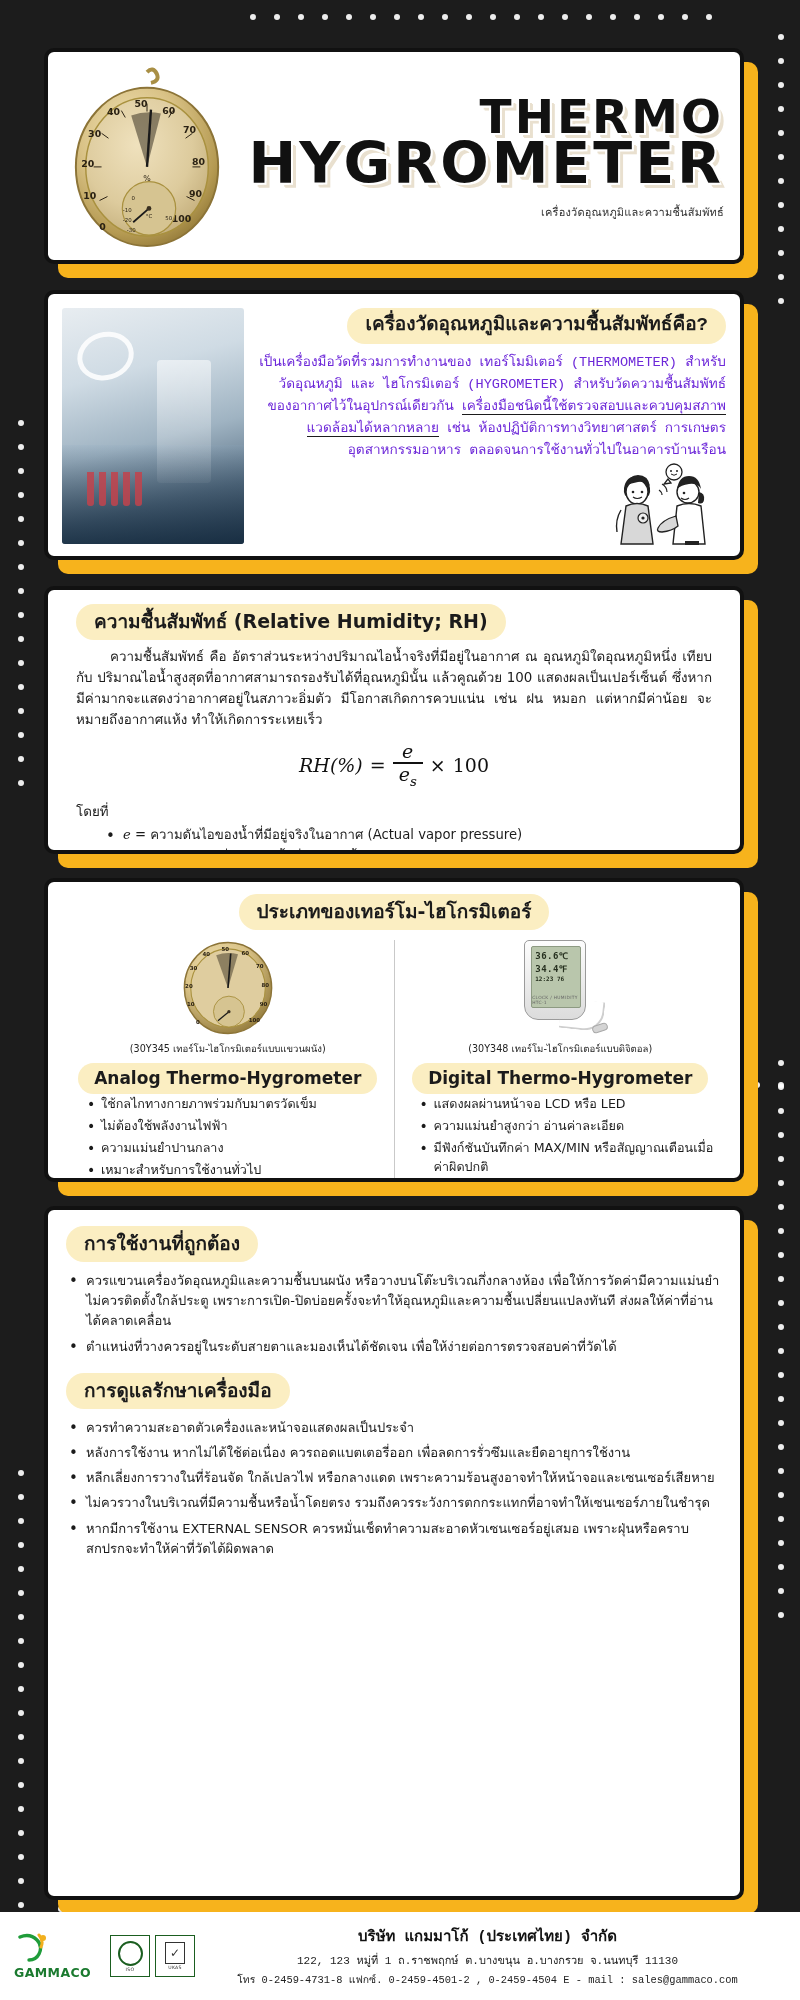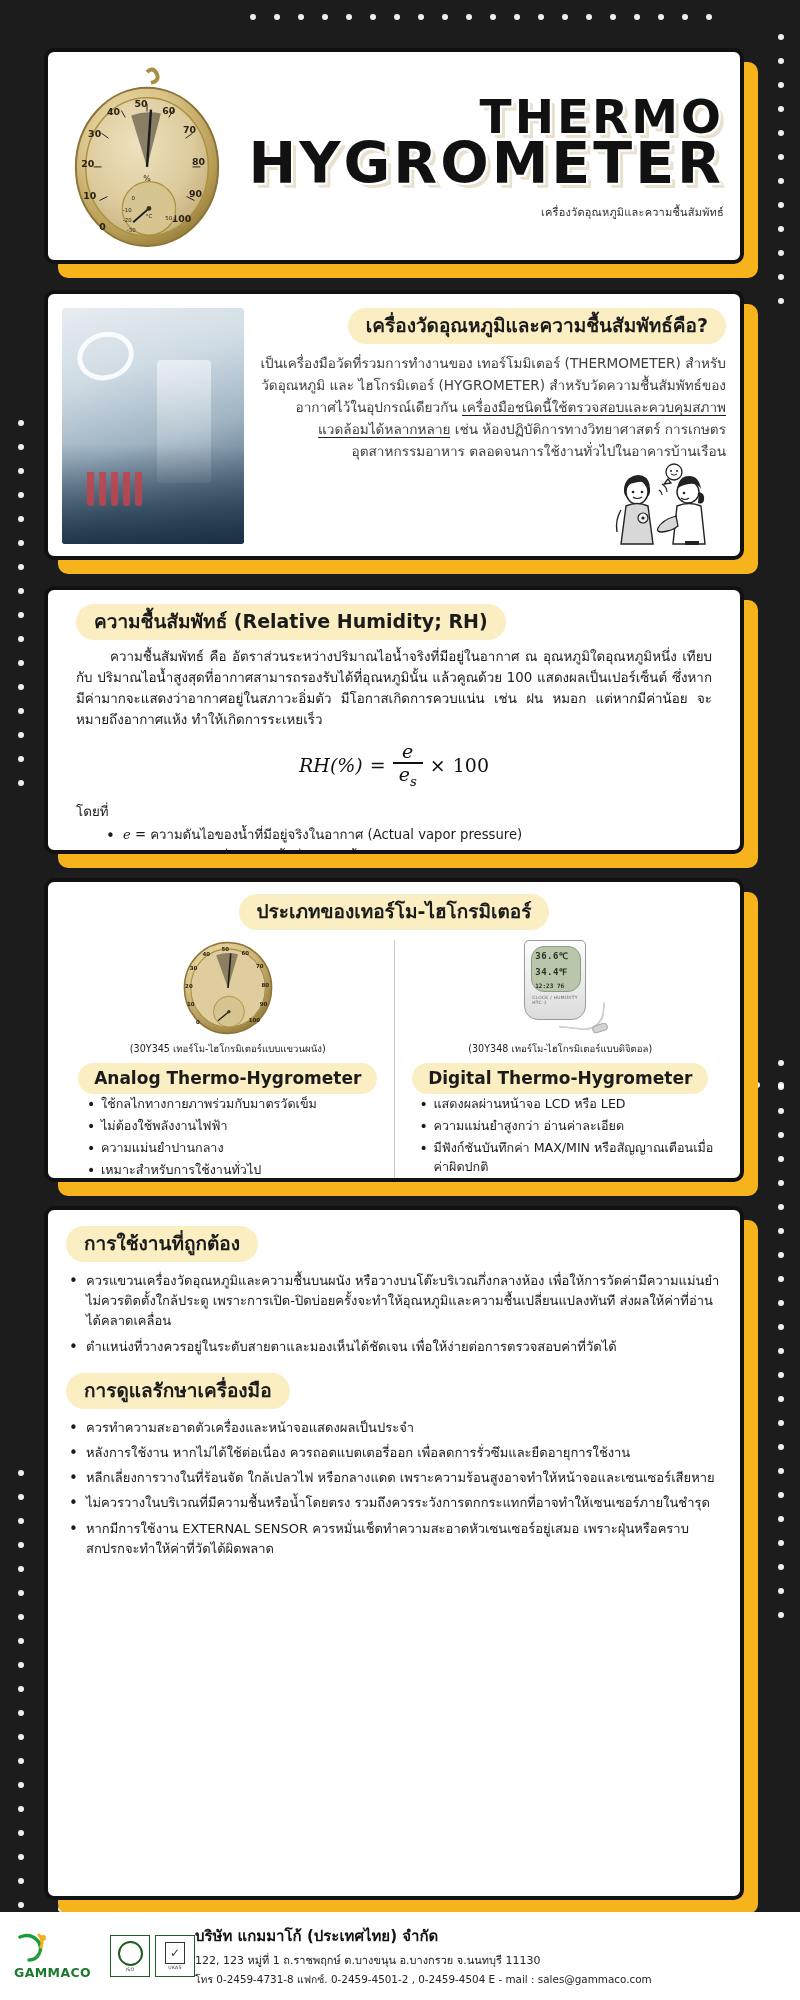--- a/index.html
+++ b/index.html
@@ -109,38 +109,38 @@
   .lab-photo::after {
     content:""; position:absolute; left:0; bottom:0; width:100%; height:42%;
     background: linear-gradient(0deg, rgba(18,40,60,.78), rgba(140,170,195,.12));
   }
   .lab-tubes { position:absolute; left:14%; bottom:16%; display:flex; gap:5px; z-index:3;}
   .lab-tubes i { display:block; width:7px; height:34px; background:#c2434c; border-radius:0 0 3px 3px; opacity:.85;}
   .lab-glass { position:absolute; left:52%; top:22%; width:30%; height:52%;
                background:linear-gradient(180deg,rgba(255,255,255,.55),rgba(255,255,255,.05));
                border-radius:4px; z-index:2;}
 
-  .def-text { flex: 1; position: relative; }
+  .def-text { flex: 1; position: relative; font-family: Liberation Mono, monospace; }
   .pill {
     display: inline-block;
     background: #fbeec2;
     border-radius: 22px;
     padding: 6px 18px 7px 18px;
     font-size: 19px;
     font-weight: 700;
     color: #1b1b1b;
     line-height: 1.2;
   }
   .pill.small { font-size: 17px; padding: 5px 16px 6px 16px; }
   .def-head { text-align: right; }
   .def-body {
     margin-top: 8px;
     font-size: 13.6px;
     line-height: 1.62;
-    color: #404040;
+    color: #6d28d9;
     text-align: right;
     text-indent: 0;
   }
   .u { border-bottom: 1px solid #1b1b1b; }
 
   .people { position: absolute; right: 4px; bottom: -4px; width: 120px; height: 86px; }
 
   
   #sec-rh { left: 44px; top: 586px; width: 700px; height: 268px; }
   .rh-inner { padding: 14px 28px; }
@@ -195,23 +195,23 @@
   .col-list li::before { content: "•"; position: absolute; left: 1px; top: -1px; font-size: 14px; }
 
   
   .digital { width: 92px; height: 96px; position: relative; }
   .dig-body {
     position: absolute; left: 10px; top: 0; width: 62px; height: 80px;
     background: linear-gradient(180deg,#fdfdfd,#dcdcdc);
     border: 1.4px solid #9a9a9a; border-radius: 5px 5px 14px 14px;
   }
   .dig-screen {
-    position: absolute; left: 6px; top: 5px; width: 50px; height: 46px;
-    background: #b9c6ac; border: 1px solid #8d9a82; border-radius: 13px;
-    display: flex; flex-direction: column; justify-content: space-between; padding: 2px 3px;
+    position: absolute; left: 6px; top: 5px; width: 50px; height: 62px;
+    background: #b9c6ac; border: 1px solid #8d9a82; border-radius: 2px;
+    display: flex; flex-direction: column; justify-content: flex-start; padding: 2px 3px;
   }
   .dig-line { font-family: "DejaVu Sans Mono", monospace; font-size: 9px; color: #26301f; letter-spacing: .5px; font-weight: 700; }
   .dig-line.s { font-size: 6px; letter-spacing: 0; }
   .dig-label { position: absolute; left: 7px; top: 54px; font-size: 4.4px; color: #666; letter-spacing: .3px; }
   .dig-cord {
     position: absolute; left: 46px; top: 60px; width: 44px; height: 30px;
     border: 2px solid #cfcfcf; border-top: none; border-left: none;
     border-radius: 0 0 20px 0; transform: rotate(6deg);
   }
   .dig-probe { position: absolute; right: -2px; bottom: 4px; width: 16px; height: 8px; background: #d4d4d4; border: 1px solid #a8a8a8; border-radius: 4px; transform: rotate(-18deg); }
@@ -235,21 +235,21 @@
   .logo-block { width: 82px; display: flex; flex-direction: column; }
   .logo-text { font-size: 12.5px; font-weight: 900; color: #1b7a2f; letter-spacing: .4px; margin-top: 2px; }
   .cert-block { display: flex; gap: 5px; margin-left: 14px; }
   .cert {
     width: 40px; height: 42px; border: 1.4px solid #1b5e20;
     display: flex; flex-direction: column; align-items: center; justify-content: center;
   }
   .cert-ring { width: 25px; height: 25px; border: 2px solid #1b5e20; border-radius: 50%; }
   .cert-sq { width: 20px; height: 22px; border: 1.6px solid #333; display:flex;align-items:center;justify-content:center;font-size:12px;color:#333;}
   .cert-cap { font-size: 4.6px; color: #333; margin-top: 1px; letter-spacing: .3px; }
-  .footer-text { flex: 1; text-align: left; padding-right: 6px; }
+  .footer-text { flex: 1; text-align: center; padding-right: 6px; font-family: Liberation Mono, monospace; }
   .f-company { font-size: 15px; font-weight: 800; color: #111; }
   .f-addr { font-size: 11px; color: #222; margin-top: 3px; }
   .f-contact { font-size: 10.4px; color: #222; margin-top: 2px; }
 </style>
 </head>
 <body>
 
 <div class="dots-col" id="dots-left-a">
   <span class="dot"></span>
     <span class="dot"></span>

